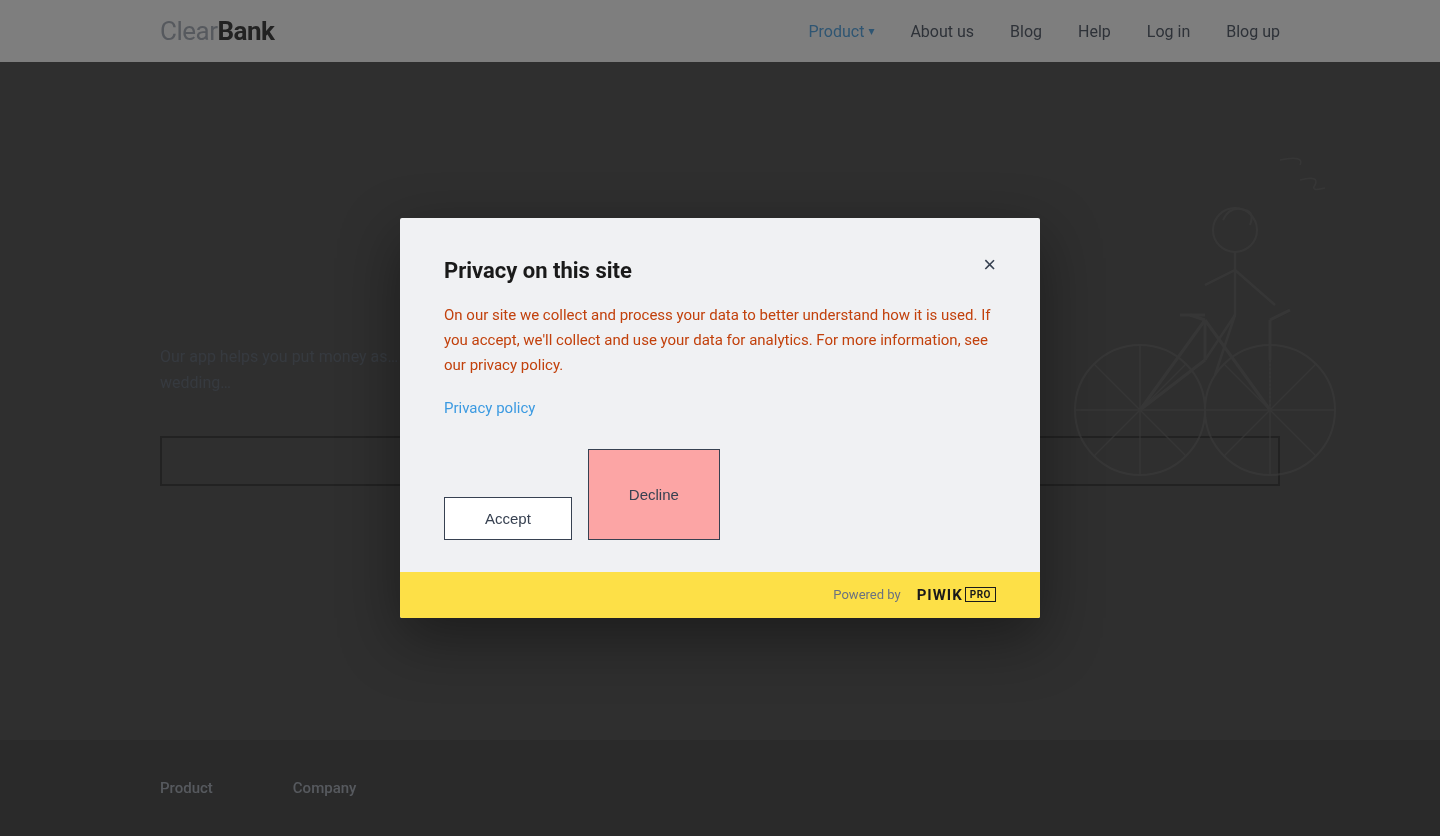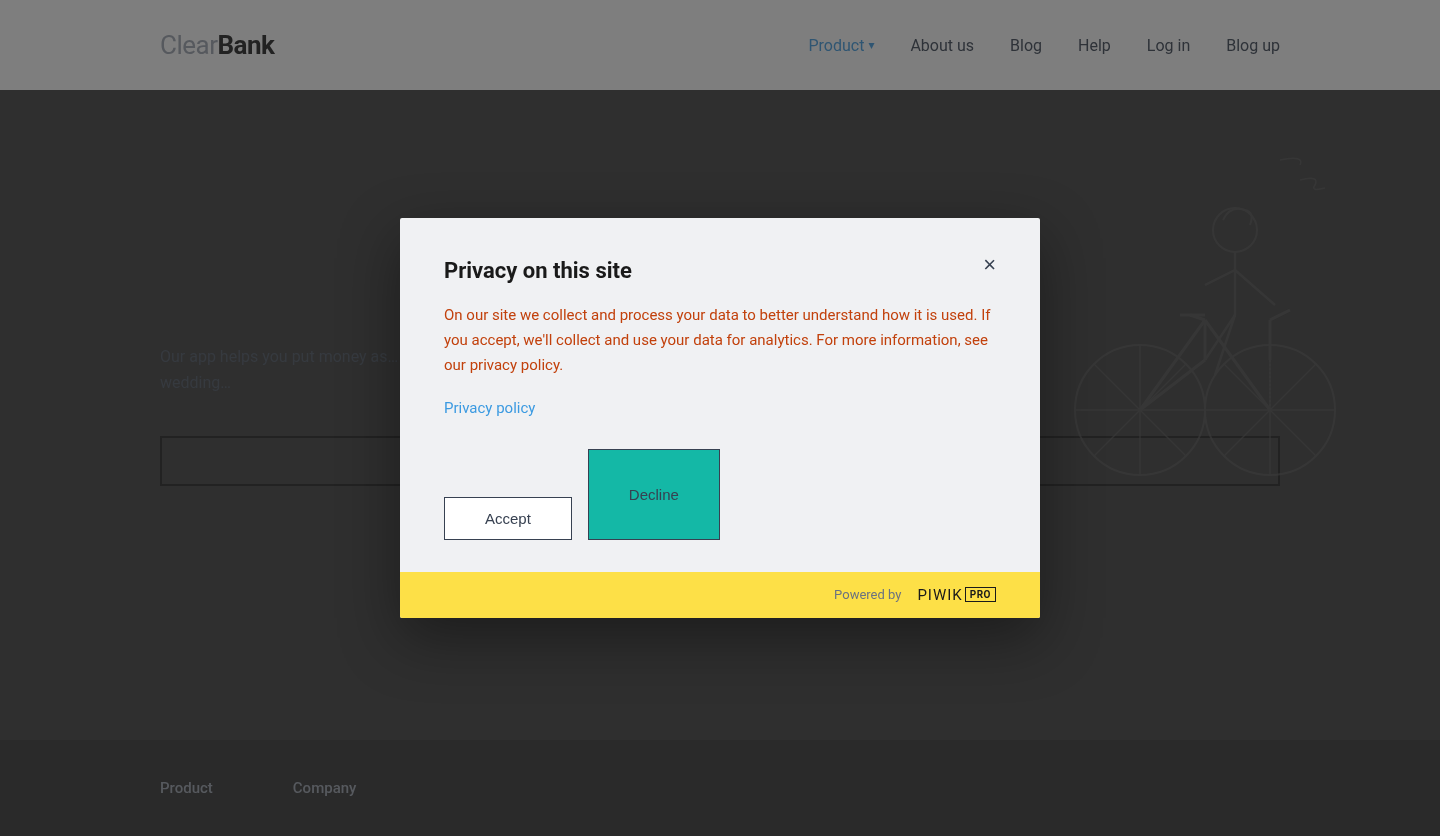--- a/index.html
+++ b/index.html
@@ -8,21 +8,21 @@
       font-family: -apple-system, BlinkMacSystemFont, 'Segoe UI', Roboto, sans-serif;
       width: 1440px;
       height: 836px;
       overflow: hidden;
       background: #3a3a3a;
     }
 
     
     .header {
       background: #ffffff;
-      height: 90px;
+      height: 62px;
       display: flex;
       align-items: center;
       justify-content: space-between;
       padding: 0 160px;
       position: relative;
       z-index: 1;
     }
 
     .logo {
       display: flex;
@@ -223,21 +223,21 @@
       color: #374151;
       font-size: 15px;
       cursor: pointer;
       font-weight: 400;
       margin-top: 48px;
     }
 
     .btn-decline {
       padding: 12px 40px;
       border: 1.5px solid #374151;
-      background: #14b8a6;
+      background: #fca5a5;
       color: #374151;
       font-size: 15px;
       cursor: pointer;
       font-weight: 400;
     }
 
     
     .modal-footer {
       background: #fde047;
       padding: 14px 44px;
@@ -253,21 +253,21 @@
     }
 
     .piwik-logo {
       display: flex;
       align-items: center;
       gap: 2px;
     }
 
     .piwik-text {
       font-size: 15px;
-      font-weight: 400;
+      font-weight: 700;
       color: #1a1a1a;
       letter-spacing: 1px;
     }
 
     .piwik-pro-badge {
       border: 1.5px solid #1a1a1a;
       border-radius: 0;
       padding: 1px 4px;
       font-size: 10px;
       font-weight: 700;

